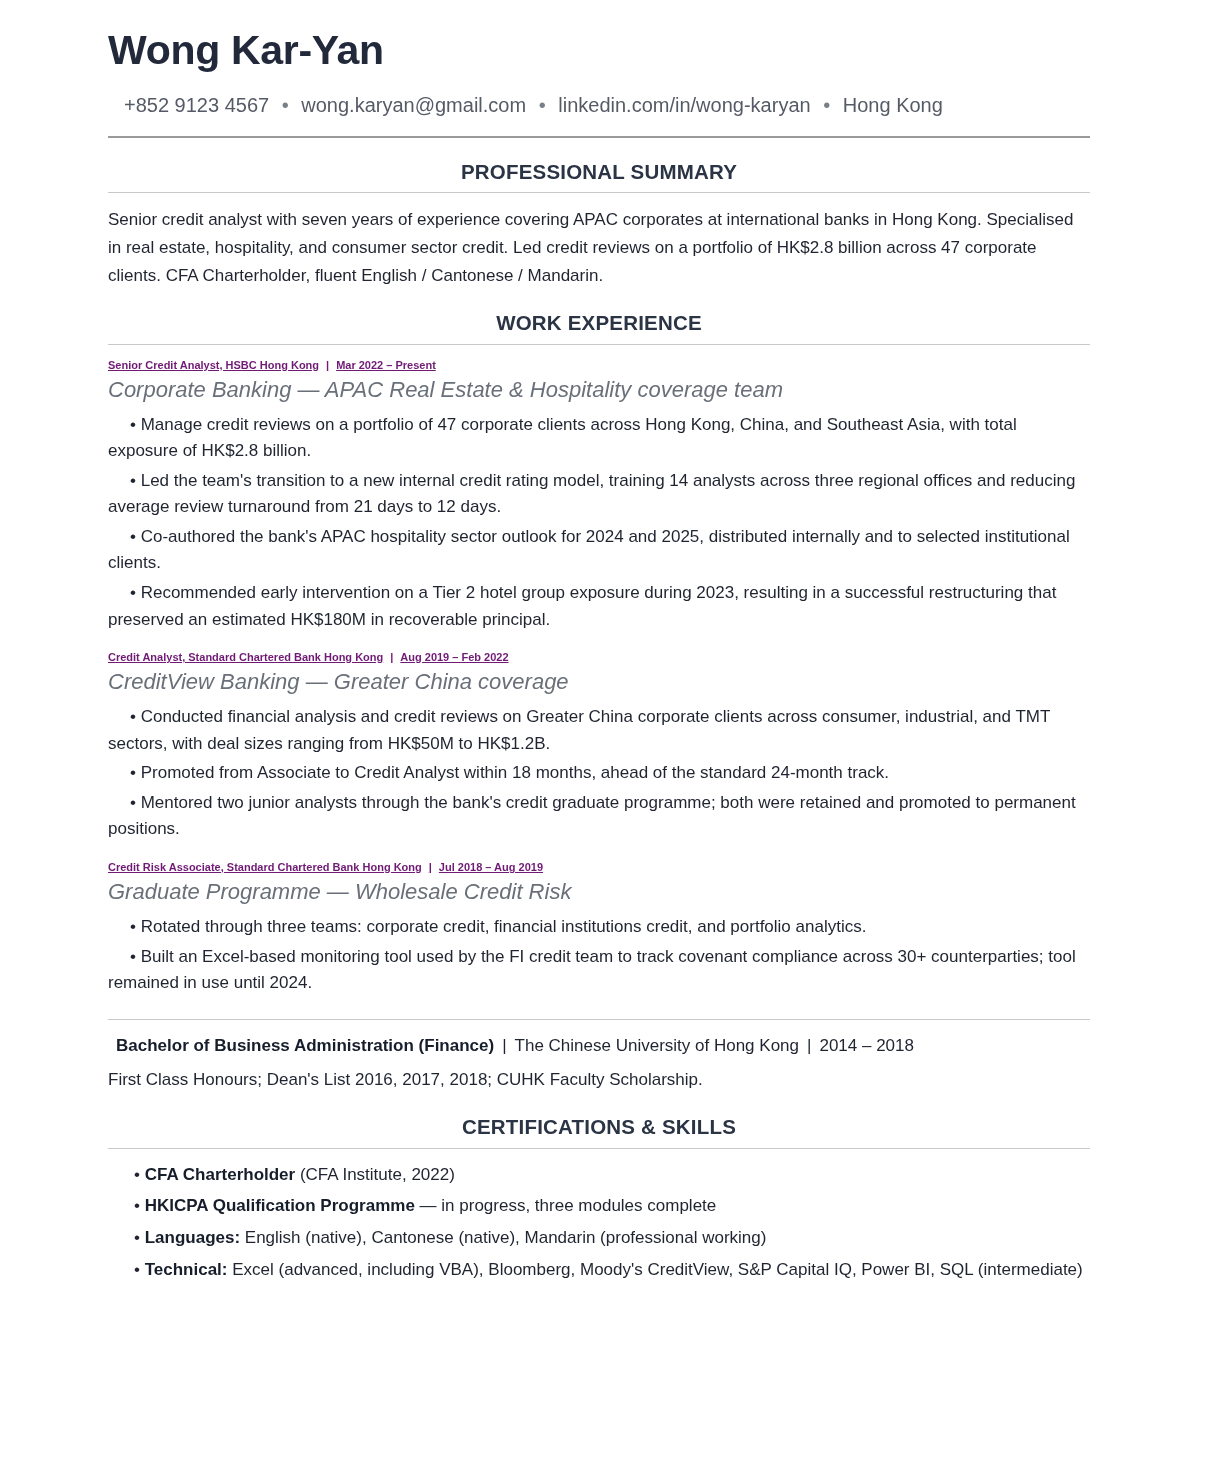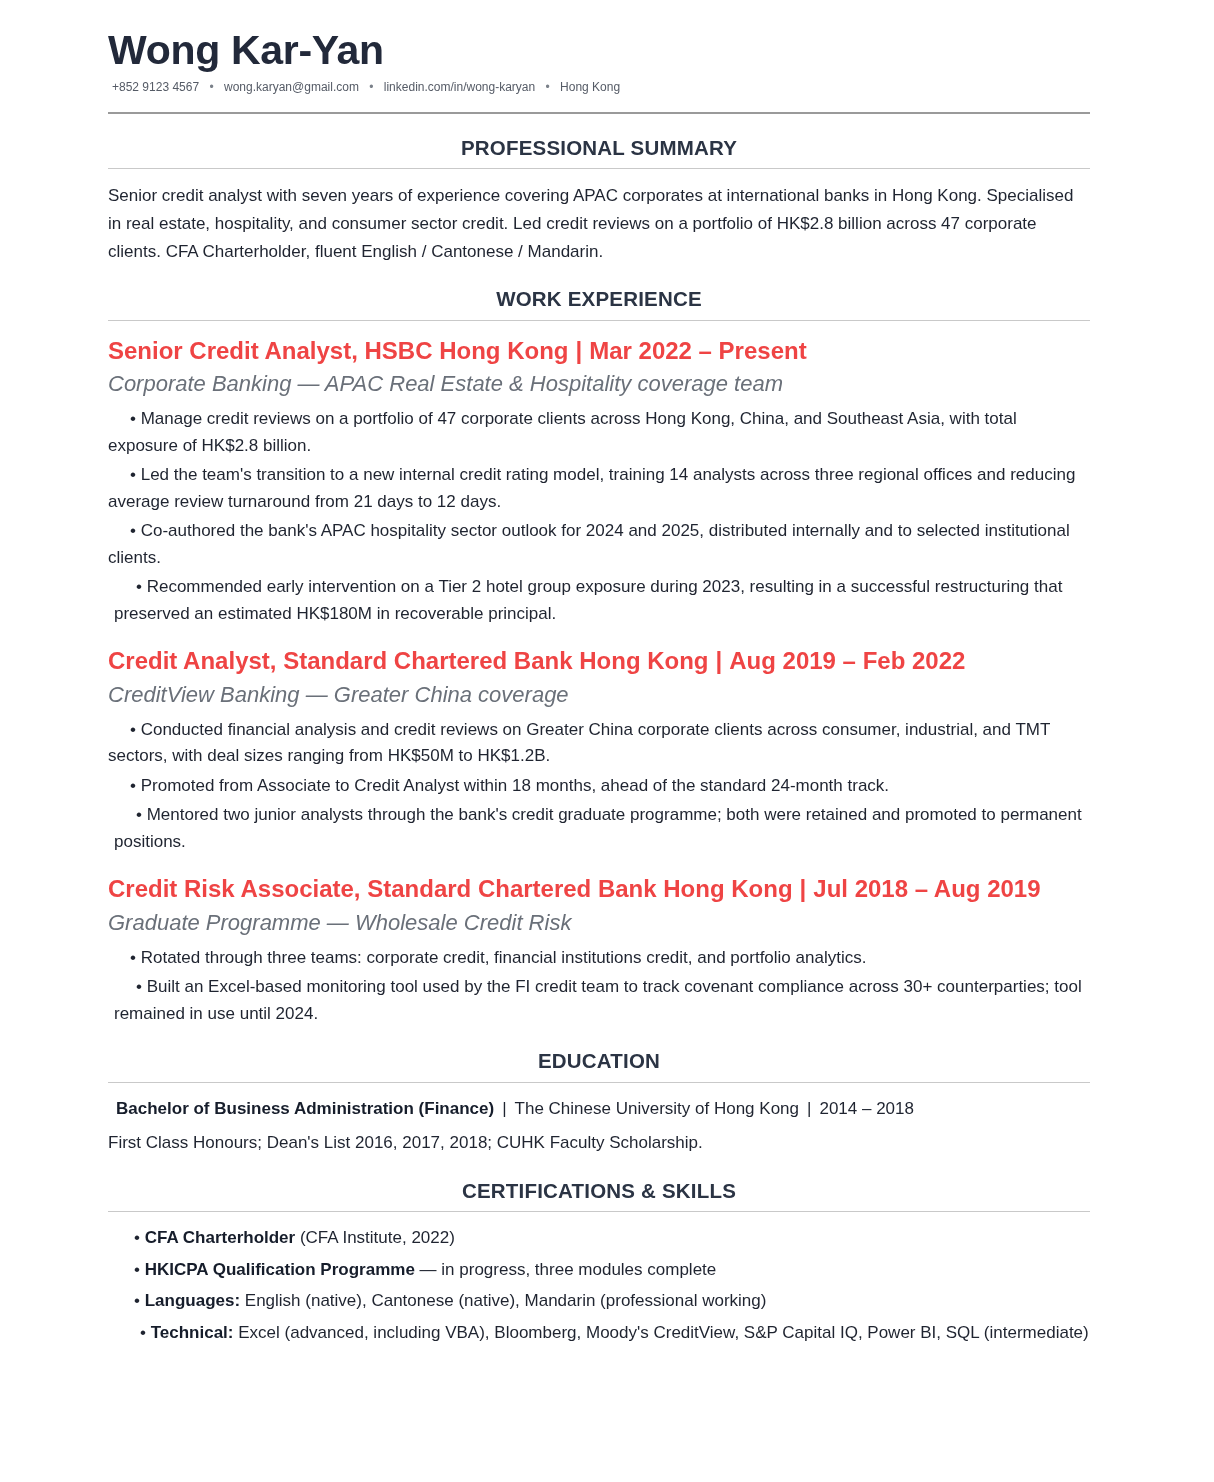--- a/index.html
+++ b/index.html
@@ -25,24 +25,24 @@
   
   .name {
     font-size: 41px;
     font-weight: bold;
     letter-spacing: -0.3px;
     color: #22293a;
     line-height: 1.12;
     margin: 0 0 4px 0;
   }
   .contact {
-    font-size: 12px;
+    font-size: 20px;
     color: #555b66;
     line-height: 1.5;
-    margin: 4px;
+    margin: 16px;
     white-space: nowrap;
   }
   .contact .sep {
     color: #7a8089;
     padding: 0 7px;
   }
   .header-rule {
     border-top: 2px solid #9a9a9a;
     margin: 16px 0 0 0;
     height: 0;
@@ -70,25 +70,26 @@
     line-height: 1.62;
     color: #1f2430;
     margin: 0;
     text-align: left;
   }
 
   
   .job { margin-bottom: 17px; }
   .job:last-child { margin-bottom: 0; }
   .job-head {
-    font-size: 24px;
-    font-weight: bold;
-    color: #ef4444;
+    font-size: 11px;
+    font-weight: bold;
+    color: #701a75;
     line-height: 1.4;
     margin: 0;
+    text-decoration: underline;
   }
   .job-head .pipe {
     font-weight: bold;
     padding: 0 7px;
   }
   .job-sub {
     font-size: 22px;
     font-style: italic;
     color: #6a7079;
     line-height: 1.45;
@@ -101,21 +102,21 @@
     padding: 0;
   }
   ul.bullets li {
     position: relative;
     font-size: 17px;
     line-height: 1.56;
     color: #1f2430;
     padding-left: 22px;
     margin-bottom: 3px;
   }
-  ul.bullets li:last-child { margin-bottom: 0; margin-left: 6px; }
+  ul.bullets li:last-child { margin-bottom: 0; }
   ul.bullets li .dot {
     position: absolute;
     left: 6px;
     top: 0;
   }
 
   
   ul.bullets.exp li {
     padding-left: 0;
     text-indent: 22px;
@@ -216,21 +217,20 @@
       </p>
       <p class="job-sub">Graduate Programme — Wholesale Credit Risk</p>
       <ul class="bullets exp">
         <li><span class="dot">•</span> <span>Rotated through three teams: corporate credit, financial institutions credit, and portfolio analytics.</span></li>
         <li><span class="dot">•</span> <span>Built an Excel-based monitoring tool used by the FI credit team to track covenant compliance across 30+ counterparties; tool remained in use until 2024.</span></li>
       </ul>
     </div>
   </div>
 
   <div class="section">
-    <h2 class="section-title">EDUCATION</h2>
     <div class="section-rule"></div>
     <p class="edu-line">
       <span class="edu-degree">Bachelor of Business Administration (Finance)</span><span class="pipe">|</span><span>The Chinese University of Hong Kong</span><span class="pipe">|</span><span>2014 – 2018</span>
     </p>
     <p class="edu-detail">First Class Honours; Dean's List 2016, 2017, 2018; CUHK Faculty Scholarship.</p>
   </div>
 
   <div class="section">
     <h2 class="section-title">CERTIFICATIONS &amp; SKILLS</h2>
     <div class="section-rule"></div>

